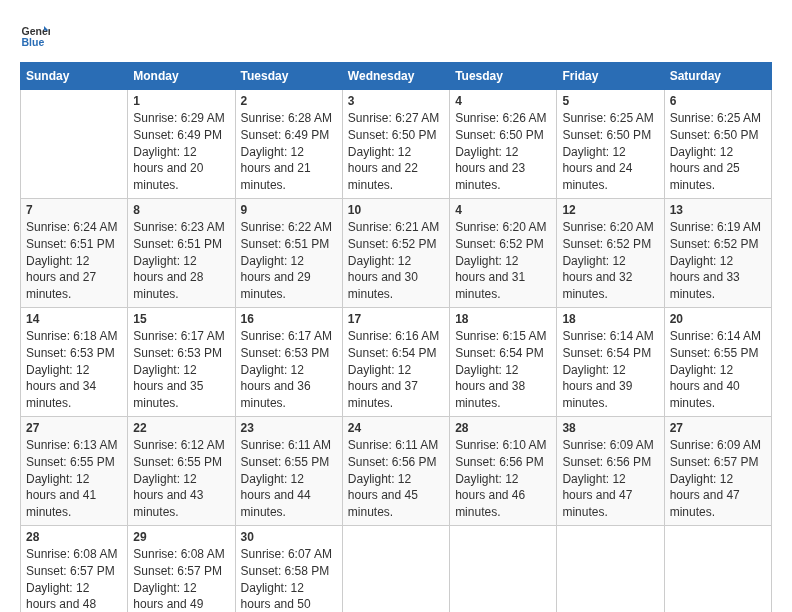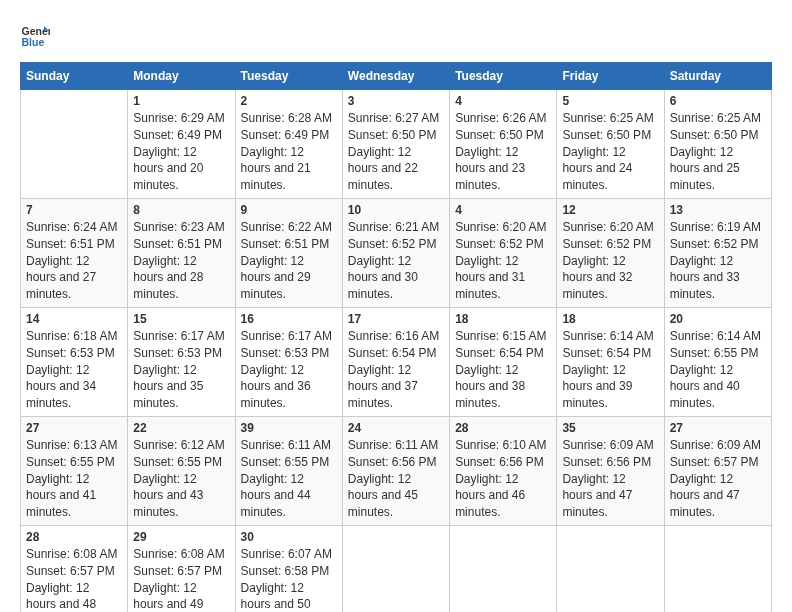--- a/index.html
+++ b/index.html
@@ -220,33 +220,33 @@
       <tr>
         <td>
           <div class="day-number">27</div>
           <div class="day-info">Sunrise: 6:13 AM<br>Sunset: 6:55 PM<br>Daylight: 12 hours and 41 minutes.</div>
         </td>
         <td>
           <div class="day-number">22</div>
           <div class="day-info">Sunrise: 6:12 AM<br>Sunset: 6:55 PM<br>Daylight: 12 hours and 43 minutes.</div>
         </td>
         <td>
-          <div class="day-number">39</div>
+          <div class="day-number">23</div>
           <div class="day-info">Sunrise: 6:11 AM<br>Sunset: 6:55 PM<br>Daylight: 12 hours and 44 minutes.</div>
         </td>
         <td>
           <div class="day-number">24</div>
           <div class="day-info">Sunrise: 6:11 AM<br>Sunset: 6:56 PM<br>Daylight: 12 hours and 45 minutes.</div>
         </td>
         <td>
           <div class="day-number">28</div>
           <div class="day-info">Sunrise: 6:10 AM<br>Sunset: 6:56 PM<br>Daylight: 12 hours and 46 minutes.</div>
         </td>
         <td>
-          <div class="day-number">35</div>
+          <div class="day-number">38</div>
           <div class="day-info">Sunrise: 6:09 AM<br>Sunset: 6:56 PM<br>Daylight: 12 hours and 47 minutes.</div>
         </td>
         <td>
           <div class="day-number">27</div>
           <div class="day-info">Sunrise: 6:09 AM<br>Sunset: 6:57 PM<br>Daylight: 12 hours and 47 minutes.</div>
         </td>
       </tr>
       <tr>
         <td>
           <div class="day-number">28</div>

